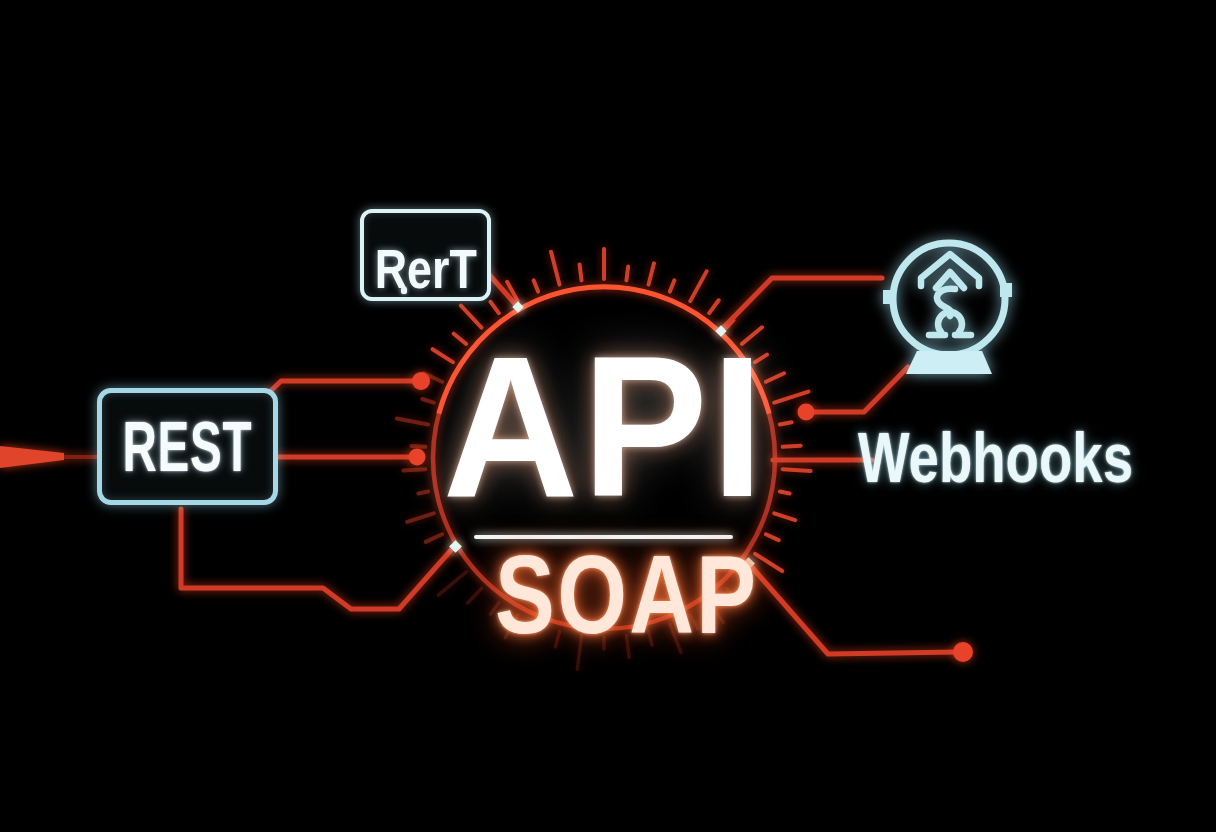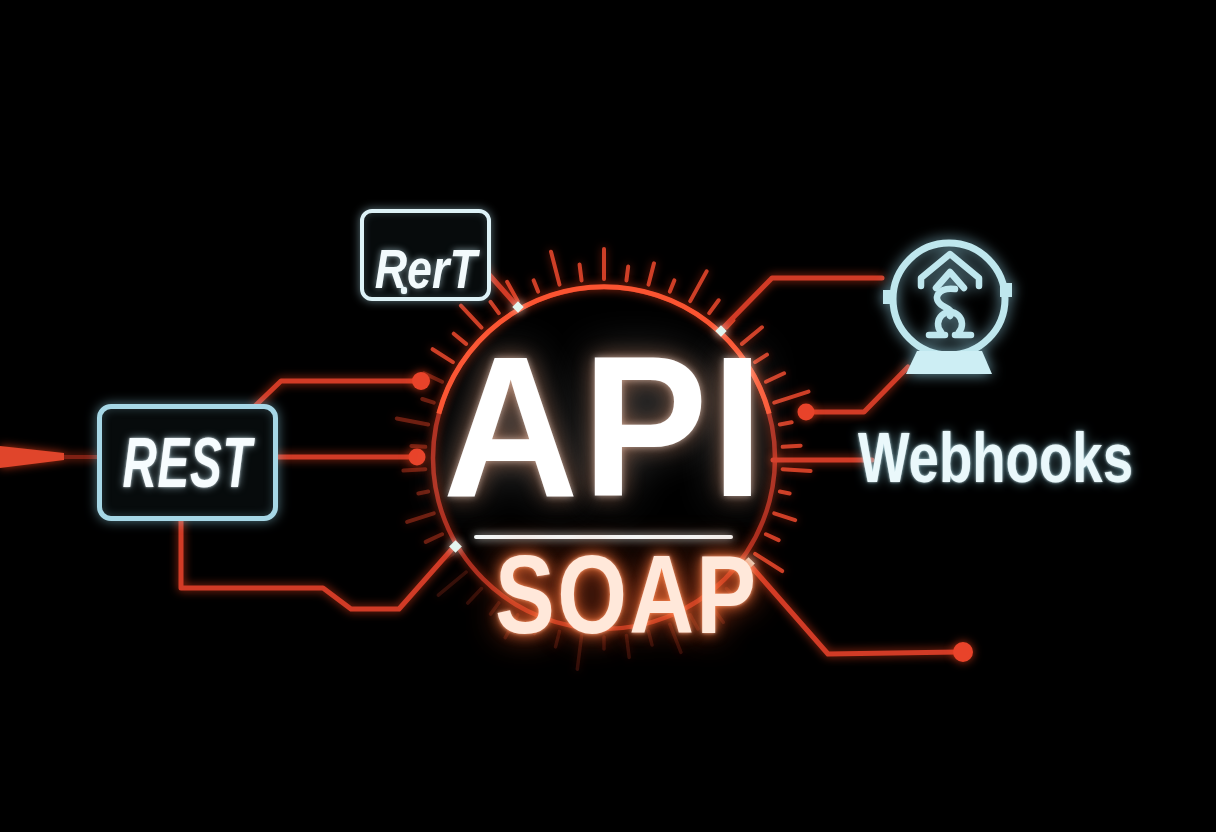--- a/index.html
+++ b/index.html
@@ -27,24 +27,23 @@
   }
   .soap{
     left:465px;top:539px;width:300px;text-align:center;
     font-size:112px;letter-spacing:3px;color:#ffe8da;
     transform:scaleX(.80);transform-origin:center;
     text-shadow:0 0 14px rgba(255,122,60,.95),0 0 34px rgba(255,90,40,.8),0 0 4px rgba(255,240,230,.9);
   }
   .node-box{
     position:absolute;display:flex;align-items:center;justify-content:center;
     background:#070b0c;
-    font-style:italic;
   }
   .rest-box{
-    left:97px;top:404px;width:171px;height:107px;
+    left:97px;top:388px;width:171px;height:107px;
     border:5px solid #a6d7e6;border-radius:14px;
     box-shadow:0 0 12px rgba(150,215,235,.55),inset 0 0 10px rgba(150,215,235,.25);
   }
   .rest-box .txt{
     font-size:70px;font-weight:bold;color:#f6fcfe;letter-spacing:1px;
     transform:scaleX(.68);transform-origin:center;
     text-shadow:0 0 10px rgba(200,240,255,.55),0 0 3px rgba(255,255,255,.8);
   }
   .rert-box{
     left:360px;top:209px;width:123px;height:84px;

